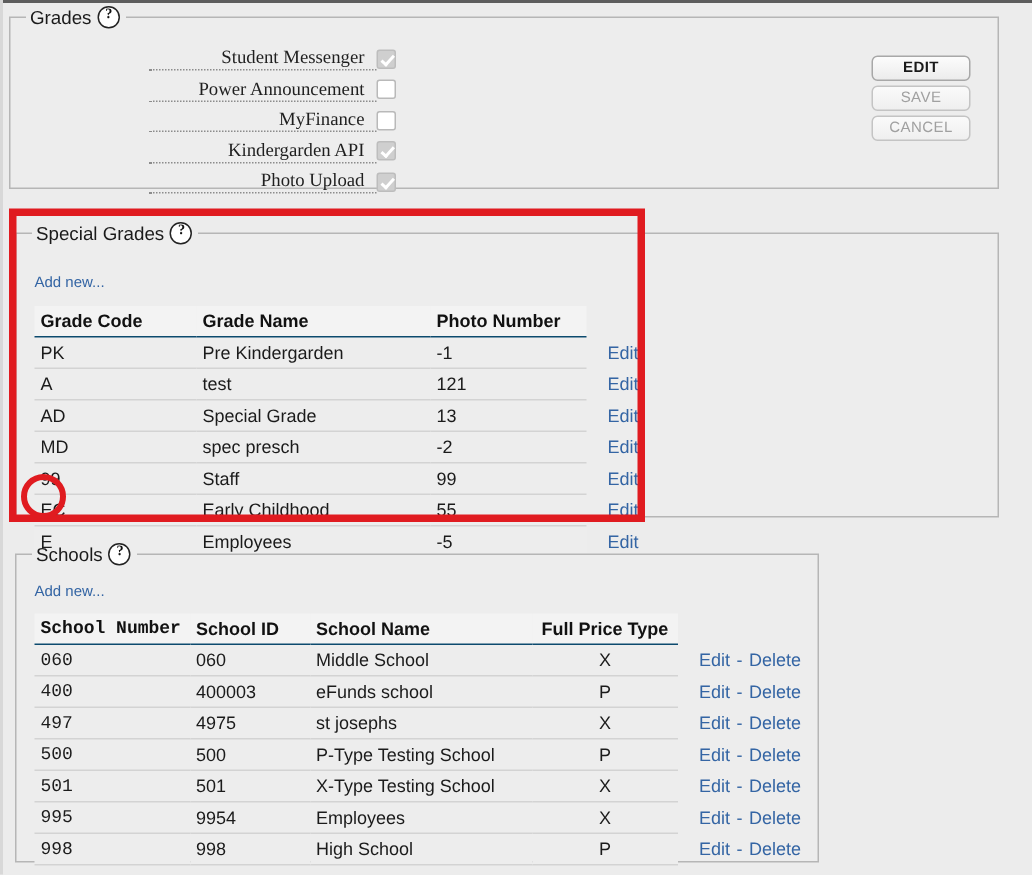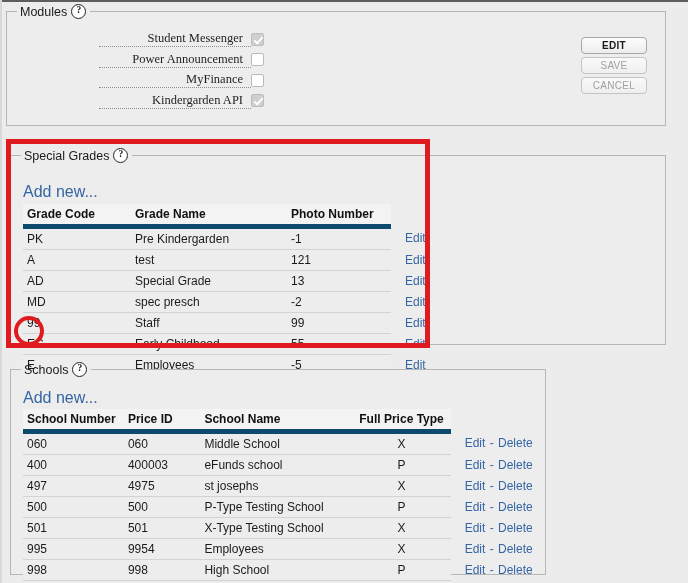--- a/index.html
+++ b/index.html
@@ -153,36 +153,36 @@
     color: #a0a0a0;
     border-color: #c4c4c4;
     background: linear-gradient(to bottom, #fafafa 0%, #efefef 100%);
     font-weight: normal;
   }
 
   
   .addnew {
     position: absolute;
     left: 12px;
-    font-size: 16px;
+    font-size: 10px;
     color: #3465a4;
     cursor: pointer;
   }
   table.grid {
     position: absolute;
     border-collapse: collapse;
     font-size: 12px;
   }
   table.grid th {
     font-weight: bold;
     text-align: left;
     font-size: 12px;
     color: #111;
     background: #f3f3f3;
-    border-bottom: 5px solid #0c4a6e;
+    border-bottom: 1px solid #0c4a6e;
     padding: 3px 4px 3px 4px;
     white-space: nowrap;
   }
   table.grid td {
     padding: 3px 4px 3px 4px;
     border-bottom: 1px solid #d3d3d3;
     color: #1b1b1b;
     font-size: 12px;
     white-space: nowrap;
     background: #ededed;
@@ -200,21 +200,21 @@
 
   
   #tbl-special { left: 12px; top: 41px; }
   #tbl-special th.c0, #tbl-special td.c0 { width: 100px; }
   #tbl-special th.c1, #tbl-special td.c1 { width: 148px; }
   #tbl-special th.c2, #tbl-special td.c2 { width: 96px; }
   #tbl-special td.act { width: 50px; }
 
   
   #tbl-schools { left: 12px; top: 32px; }
-  #tbl-schools th.c0, #tbl-schools td.c0 { width: 100px; }
+  #tbl-schools th.c0, #tbl-schools td.c0 { width: 100px; font-family: Liberation Mono, monospace; }
   #tbl-schools th.c1, #tbl-schools td.c1 { width: 108px; }
   #tbl-schools th.c2, #tbl-schools td.c2 { width: 185px; }
   #tbl-schools th.c3, #tbl-schools td.c3 { width: 100px; text-align: center; }
   #tbl-schools td.act { width: 90px; }
 
   
   .anno-rect {
     position: absolute;
     left: 6px; top: 139px;
     width: 424px; height: 209px;
@@ -235,21 +235,21 @@
 </head>
 <body>
 
 <div class="page">
   <div class="top-rule"></div>
   <div class="left-rule"></div>
 
   <fieldset class="panel" id="panel-modules">
     <legend>
       <span class="legend-inner">
-        <span>Modules</span>
+        <span>Grades</span>
         <span class="help-icon">?</span>
       </span>
     </legend>
 
     <div class="modules-body" id="modules-list">
         <div class="mod-row">
           <span class="mod-label">Student Messenger</span>
           <span class="cb checked"></span>
         </div>
         <div class="mod-row">
@@ -257,20 +257,24 @@
           <span class="cb"></span>
         </div>
         <div class="mod-row">
           <span class="mod-label">MyFinance</span>
           <span class="cb"></span>
         </div>
         <div class="mod-row">
           <span class="mod-label">Kindergarden API</span>
           <span class="cb checked"></span>
         </div>
+        <div class="mod-row">
+          <span class="mod-label">Photo Upload</span>
+          <span class="cb checked"></span>
+        </div>
       </div>
 
     <div class="btn-col" id="modules-buttons">
         <div class="btn">EDIT</div>
         <div class="btn disabled">SAVE</div>
         <div class="btn disabled">CANCEL</div>
       </div>
   </fieldset>
 
   <fieldset class="panel" id="panel-special">
@@ -346,21 +350,21 @@
         <span class="help-icon">?</span>
       </span>
     </legend>
 
     <span class="addnew" style="top:12px;">Add new...</span>
 
     <table class="grid" id="tbl-schools">
       <thead>
           <tr id="sc-head">
             <th class="c0">School Number</th>
-            <th class="c1">Price ID</th>
+            <th class="c1">School ID</th>
             <th class="c2">School Name</th>
             <th class="c3">Full Price Type</th>
             <th style="background: transparent; border-bottom: none;"></th>
           </tr>
         </thead>
       <tbody id="sc-body">
           <tr>
             <td class="c0">060</td>
             <td class="c1">060</td>
             <td class="c2">Middle School</td>

